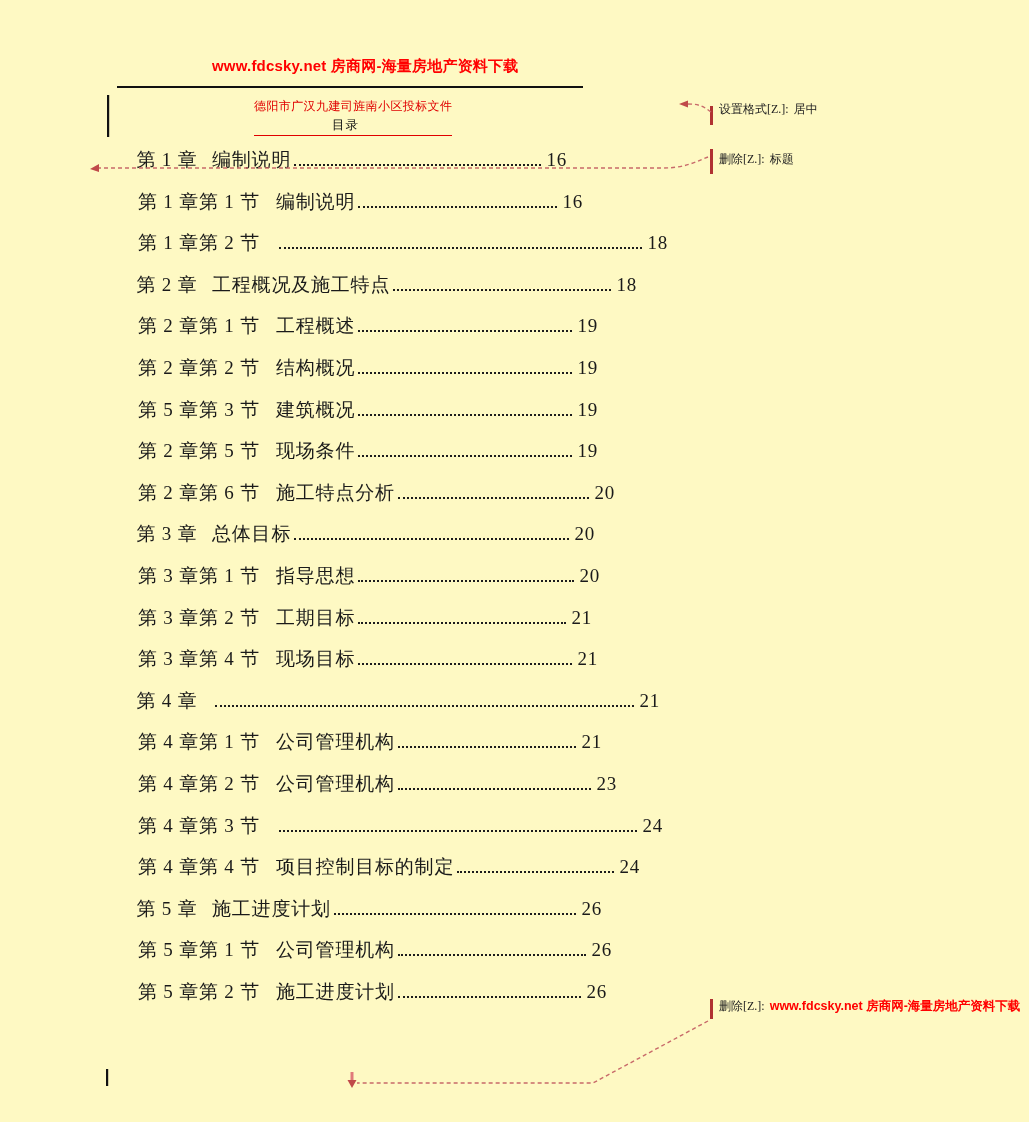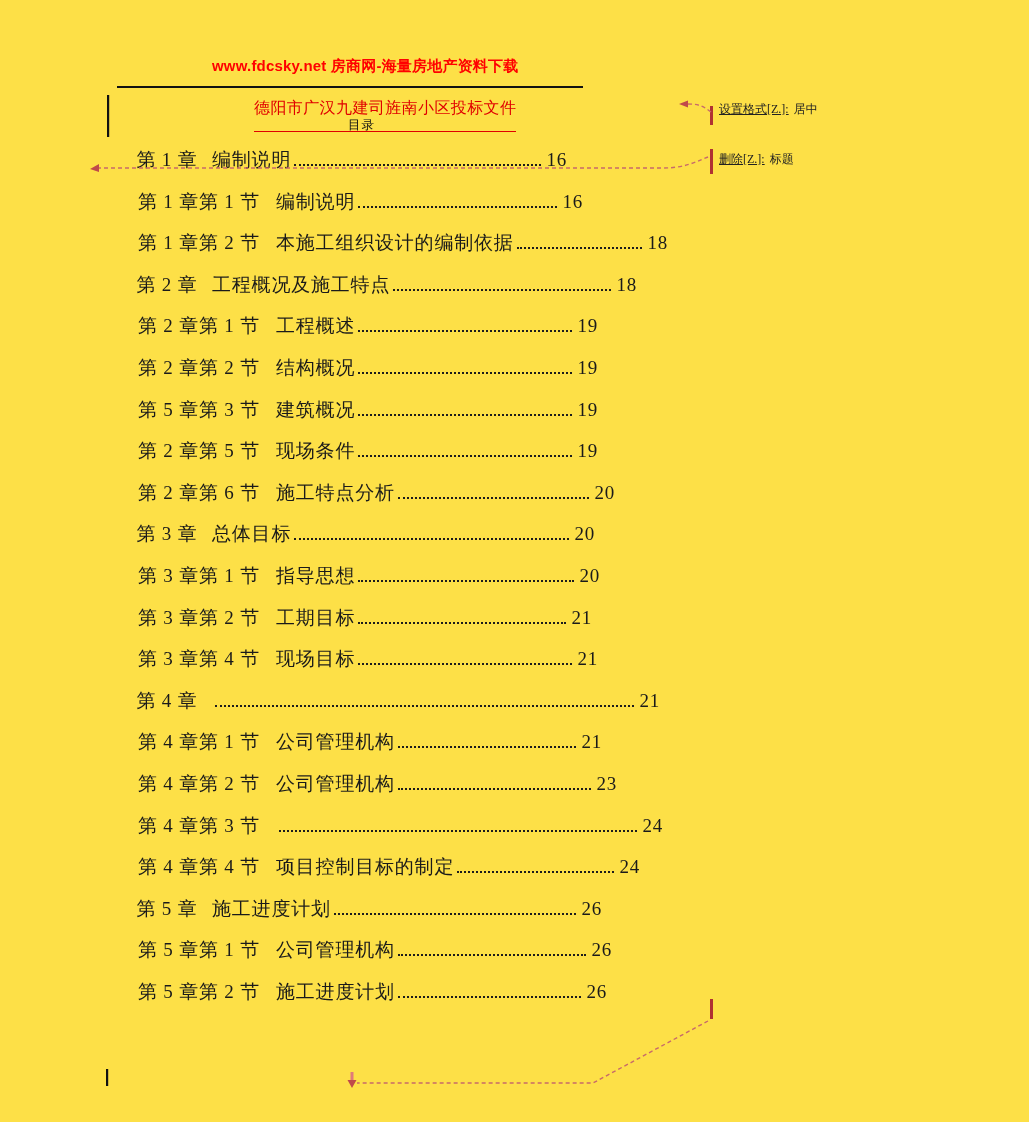--- a/index.html
+++ b/index.html
@@ -1,31 +1,31 @@
 <!DOCTYPE html>
 <html><head>
 <meta charset="utf-8">
 <style>
   html,body{margin:0;padding:0;background:#fff;}
   #page{
-    position:relative;width:1029px;height:1122px;background:#fde047;overflow:hidden;
+    position:relative;width:1029px;height:1122px;background:#fef9c3;overflow:hidden;
     font-family:"Liberation Serif",serif;color:#1a1a1a;
   }
   
   .banner{
     position:absolute;left:212px;top:57px;
     font-family:"Liberation Sans",sans-serif;font-weight:bold;font-size:15px;
     color:#ff0000;white-space:nowrap;letter-spacing:0.2px;
   }
   .header-rule{position:absolute;left:117px;top:86px;width:466px;height:0;border-top:2px solid #111;}
   .doc-title{
-    position:absolute;left:254px;top:98px;font-size:16px;color:#e00000;
-    white-space:nowrap;letter-spacing:0.4px;border-bottom:1.5px solid #e00000;padding-bottom:12px;
-  }
-  .toc-heading{position:absolute;left:348px;top:117px;font-size:12.5px;color:#111;letter-spacing:1px;}
+    position:absolute;left:254px;top:98px;font-size:12px;color:#e00000;
+    white-space:nowrap;letter-spacing:0.4px;border-bottom:1.5px solid #e00000;padding-bottom:20px;
+  }
+  .toc-heading{position:absolute;left:332px;top:117px;font-size:12.5px;color:#111;letter-spacing:1px;}
 
   
   #toc{position:absolute;left:122px;top:149px;}
   .toc-row{
     display:flex;align-items:flex-start;height:41.6px;
     font-size:19px;line-height:21px;white-space:nowrap;letter-spacing:0.8px;
   }
   .toc-label{flex:0 0 auto;display:inline-block;}
   .toc-row.chapter .toc-label{width:90px;text-align:center;}
   .toc-row.section .toc-label{width:138px;margin-left:16px;}
@@ -52,21 +52,21 @@
   .toc-row:nth-child(18){width:518px}
   .toc-row:nth-child(19){width:480px}
   .toc-row:nth-child(20){width:490px}
   .toc-row:nth-child(21){width:485px}
 
   
   .annot{
     position:absolute;left:719px;font-size:12px;color:#222;white-space:nowrap;
     font-family:"Liberation Serif",serif;
   }
-  .annot .annot-label{margin-right:5px;text-decoration:underline;}
+  .annot .annot-label{margin-right:5px;}
   .annot .annot-red{
     font-family:"Liberation Sans",sans-serif;font-weight:bold;font-size:12.5px;color:#ff0000;
   }
   
   #overlay{position:absolute;left:0;top:0;pointer-events:none;}
 </style>
 </head>
 <body>
 
 <div id="page">
@@ -85,21 +85,20 @@
       <span class="toc-page">16</span>
     </div>
       <div class="toc-row section">
       <span class="toc-label">第 1 章第 1 节</span>
       <span class="toc-title">编制说明</span>
       <span class="toc-leader"></span>
       <span class="toc-page">16</span>
     </div>
       <div class="toc-row section">
       <span class="toc-label">第 1 章第 2 节</span>
-      <span class="toc-title">本施工组织设计的编制依据</span>
       <span class="toc-leader"></span>
       <span class="toc-page">18</span>
     </div>
       <div class="toc-row chapter">
       <span class="toc-label">第 2 章</span>
       <span class="toc-title">工程概况及施工特点</span>
       <span class="toc-leader"></span>
       <span class="toc-page">18</span>
     </div>
       <div class="toc-row section">
@@ -203,20 +202,23 @@
       <span class="toc-page">26</span>
     </div>
     </div>
 
   <div class="annot" style="top:101px">
     <span class="annot-label">设置格式[Z.]:</span><span>居中</span>
   </div>
   <div class="annot" style="top:151px">
     <span class="annot-label">删除[Z.]:</span><span>标题</span>
   </div>
+  <div class="annot" style="top:998px">
+    <span class="annot-label">删除[Z.]:</span><span class="annot-red">www.fdcsky.net 房商网-海量房地产资料下载</span>
+  </div>
 
   <svg id="overlay" width="1029" height="1122" viewBox="0 0 1029 1122">
 
     <rect x="107" y="95" width="2.2" height="42" fill="#111"></rect>
     <rect x="106" y="1069" width="2.2" height="17" fill="#111"></rect>
 
     <rect x="710" y="106" width="3" height="19" fill="#b03232"></rect>
     <rect x="710" y="149" width="3" height="25" fill="#b03232"></rect>
     <rect x="710" y="999" width="3" height="20" fill="#b03232"></rect>
 

